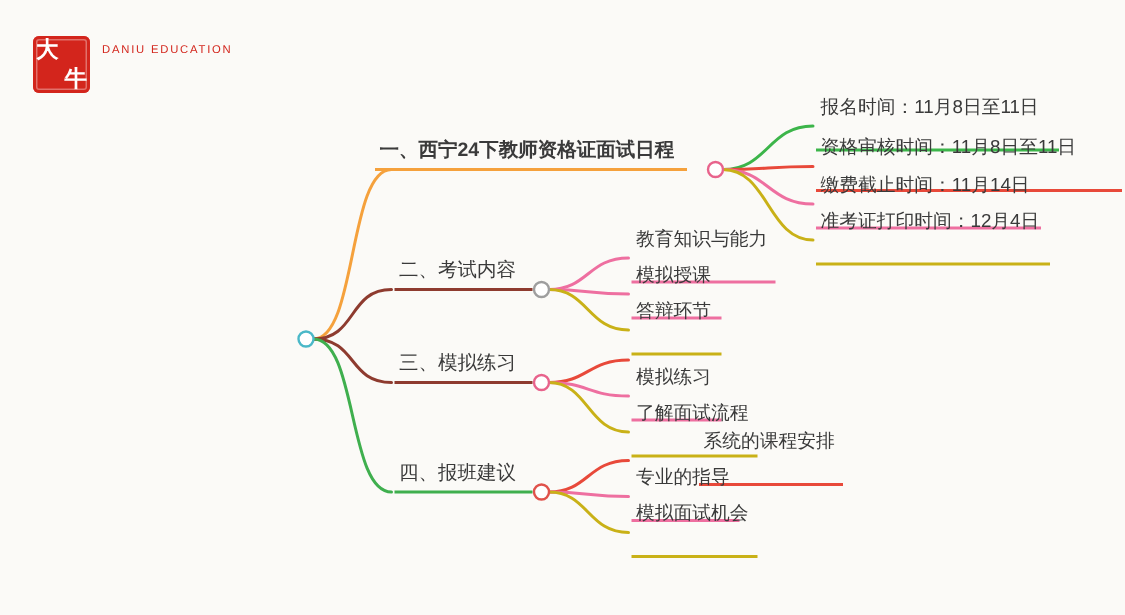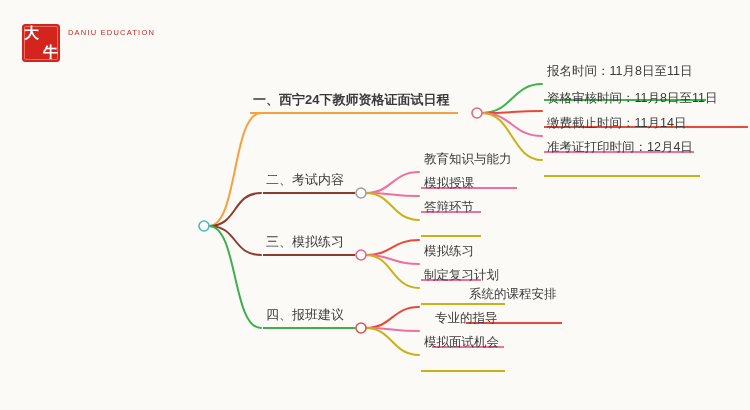--- a/index.html
+++ b/index.html
@@ -91,19 +91,19 @@
   <div class="node lvl2" style="left: 544px; top: 64px; width: 162px; border-bottom-color: rgb(60, 181, 74);">报名时间：11月8日至11日</div>
   <div class="node lvl2" style="left: 544px; top: 91px; width: 204px; border-bottom-color: rgb(232, 73, 58);">资格审核时间：11月8日至11日</div>
   <div class="node lvl2" style="left: 544px; top: 116px; width: 150px; border-bottom-color: rgb(238, 111, 160);">缴费截止时间：11月14日</div>
   <div class="node lvl2" style="left: 544px; top: 140px; width: 156px; border-bottom-color: rgb(201, 177, 23);">准考证打印时间：12月4日</div>
 
   <div class="node lvl2" style="left: 421px; top: 152px; width: 96px; border-bottom-color: rgb(238, 111, 160);">教育知识与能力</div>
   <div class="node lvl2" style="left: 421px; top: 176px; width: 60px; border-bottom-color: rgb(238, 111, 160);">模拟授课</div>
   <div class="node lvl2" style="left: 421px; top: 200px; width: 60px; border-bottom-color: rgb(201, 177, 23);">答辩环节</div>
 
   <div class="node lvl2" style="left: 421px; top: 244px; width: 60px; border-bottom-color: rgb(238, 111, 160);">模拟练习</div>
-  <div class="node lvl2" style="left: 421px; top: 268px; width: 84px; border-bottom-color: rgb(201, 177, 23);">制定复习计划</div>
+  <div class="node lvl2" style="left: 421px; top: 268px; width: 84px; border-bottom-color: rgb(201, 177, 23);">了解面试流程</div>
 
   <div class="node lvl2" style="left: 421px; top: 287px; width: 96px; border-bottom-color: rgb(232, 73, 58); margin-left: 45px;">系统的课程安排</div>
-  <div class="node lvl2" style="left: 421px; top: 311px; width: 72px; border-bottom-color: rgb(238, 111, 160); margin-left: 11px;">专业的指导</div>
+  <div class="node lvl2" style="left: 421px; top: 311px; width: 72px; border-bottom-color: rgb(238, 111, 160);">专业的指导</div>
   <div class="node lvl2" style="left: 421px; top: 335px; width: 84px; border-bottom-color: rgb(201, 177, 23);">模拟面试机会</div>
 
 </div>
 
 </body></html>

